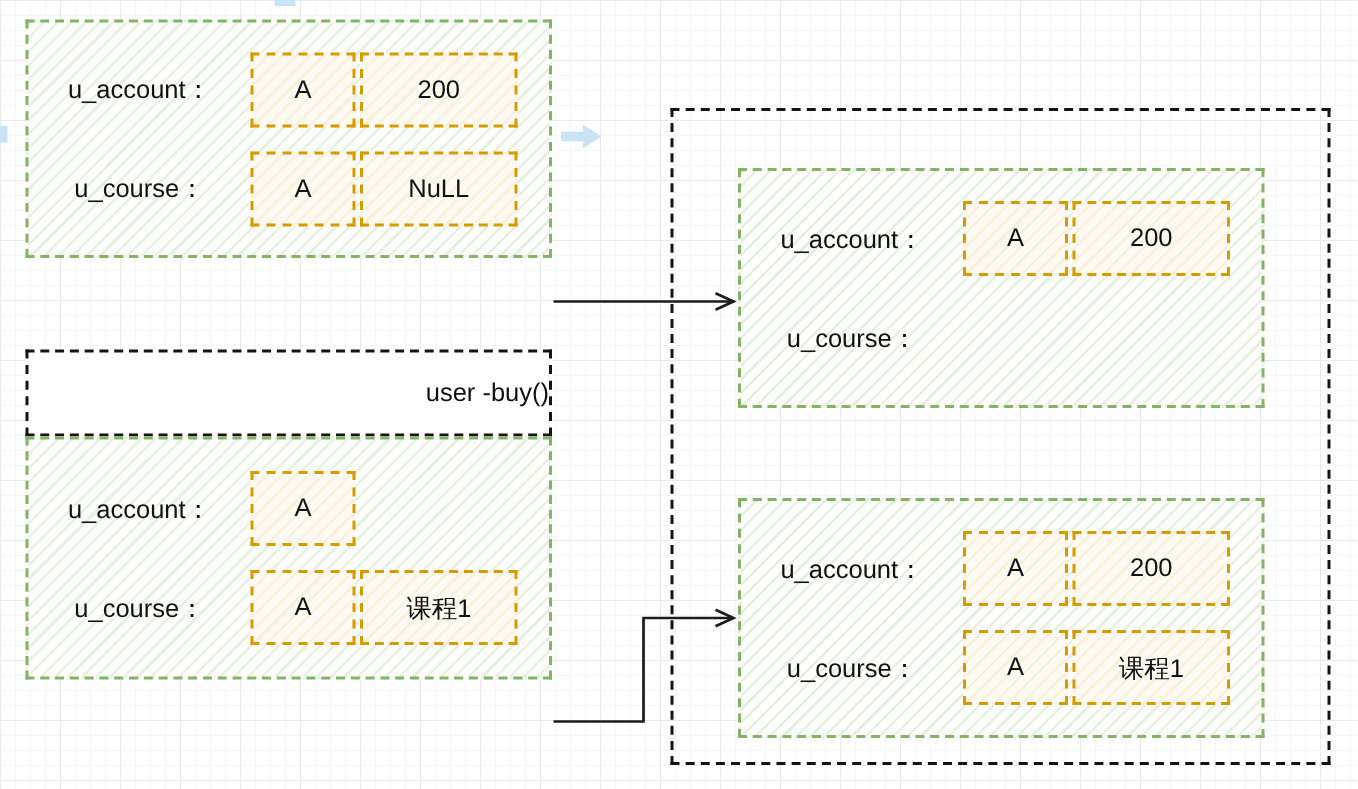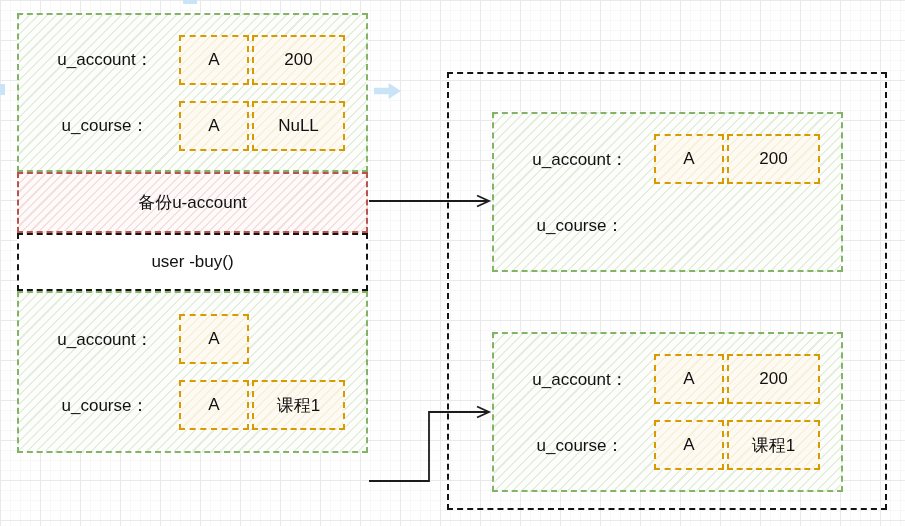--- a/index.html
+++ b/index.html
@@ -25,21 +25,21 @@
   .fill-orange{
     background:repeating-linear-gradient(135deg, rgba(215,155,0,0.11) 0 1.5px, rgba(0,0,0,0) 1.5px 6.5px), #fdfaf3;
   }
   .fill-pink{
     background:repeating-linear-gradient(135deg, rgba(184,84,80,0.16) 0 1.5px, rgba(0,0,0,0) 1.5px 6px), #fefafa;
   }
   .record-box{
     border:2px dashed #82b366;
     display:flex;flex-direction:column;justify-content:center;gap:16px;
   }
-  .row{display:flex;align-items:center;height:50px;padding-right:21px;margin-left:12px;}
+  .row{display:flex;align-items:center;height:50px;padding-right:21px;}
   .row-label{width:148px;text-align:center;font-size:17px;white-space:nowrap;}
   .cell{
     box-sizing:border-box;height:50px;
     border:2px dashed #d79b00;
     display:flex;align-items:center;justify-content:center;
     font-size:17px;
   }
   .cell.key{width:70px;margin-right:3px;}
   .cell.val{flex:1;}
   .cell.wide{flex:1;}
@@ -72,25 +72,22 @@
       <span class="cell key fill-orange">A</span>
       <span class="cell val fill-orange">200</span>
     </div>
     <div class="row">
       <span class="row-label">u_course：</span>
       <span class="cell key fill-orange">A</span>
       <span class="cell val fill-orange">NuLL</span>
     </div>
   </div>
 
-  <div class="abs banner pink fill-pink" style="left:17px;top:172px;width:351px;height:61px;">
-    <span>备份u-account</span>
-  </div>
 
-  <div class="abs banner dark" style="left:17px;top:233px;width:351px;height:58px;">
+  <div class="abs banner dark" style="left:17px;top:233px;width:351px;height:58px;justify-content:flex-end;">
     <span>user -buy()</span>
   </div>
 
   <div class="abs record-box fill-green" style="left:17px;top:291px;width:351px;height:162px;">
     <div class="row">
       <span class="row-label">u_account：</span>
       <span class="cell key fill-orange">A</span>
     </div>
     <div class="row">
       <span class="row-label">u_course：</span>

